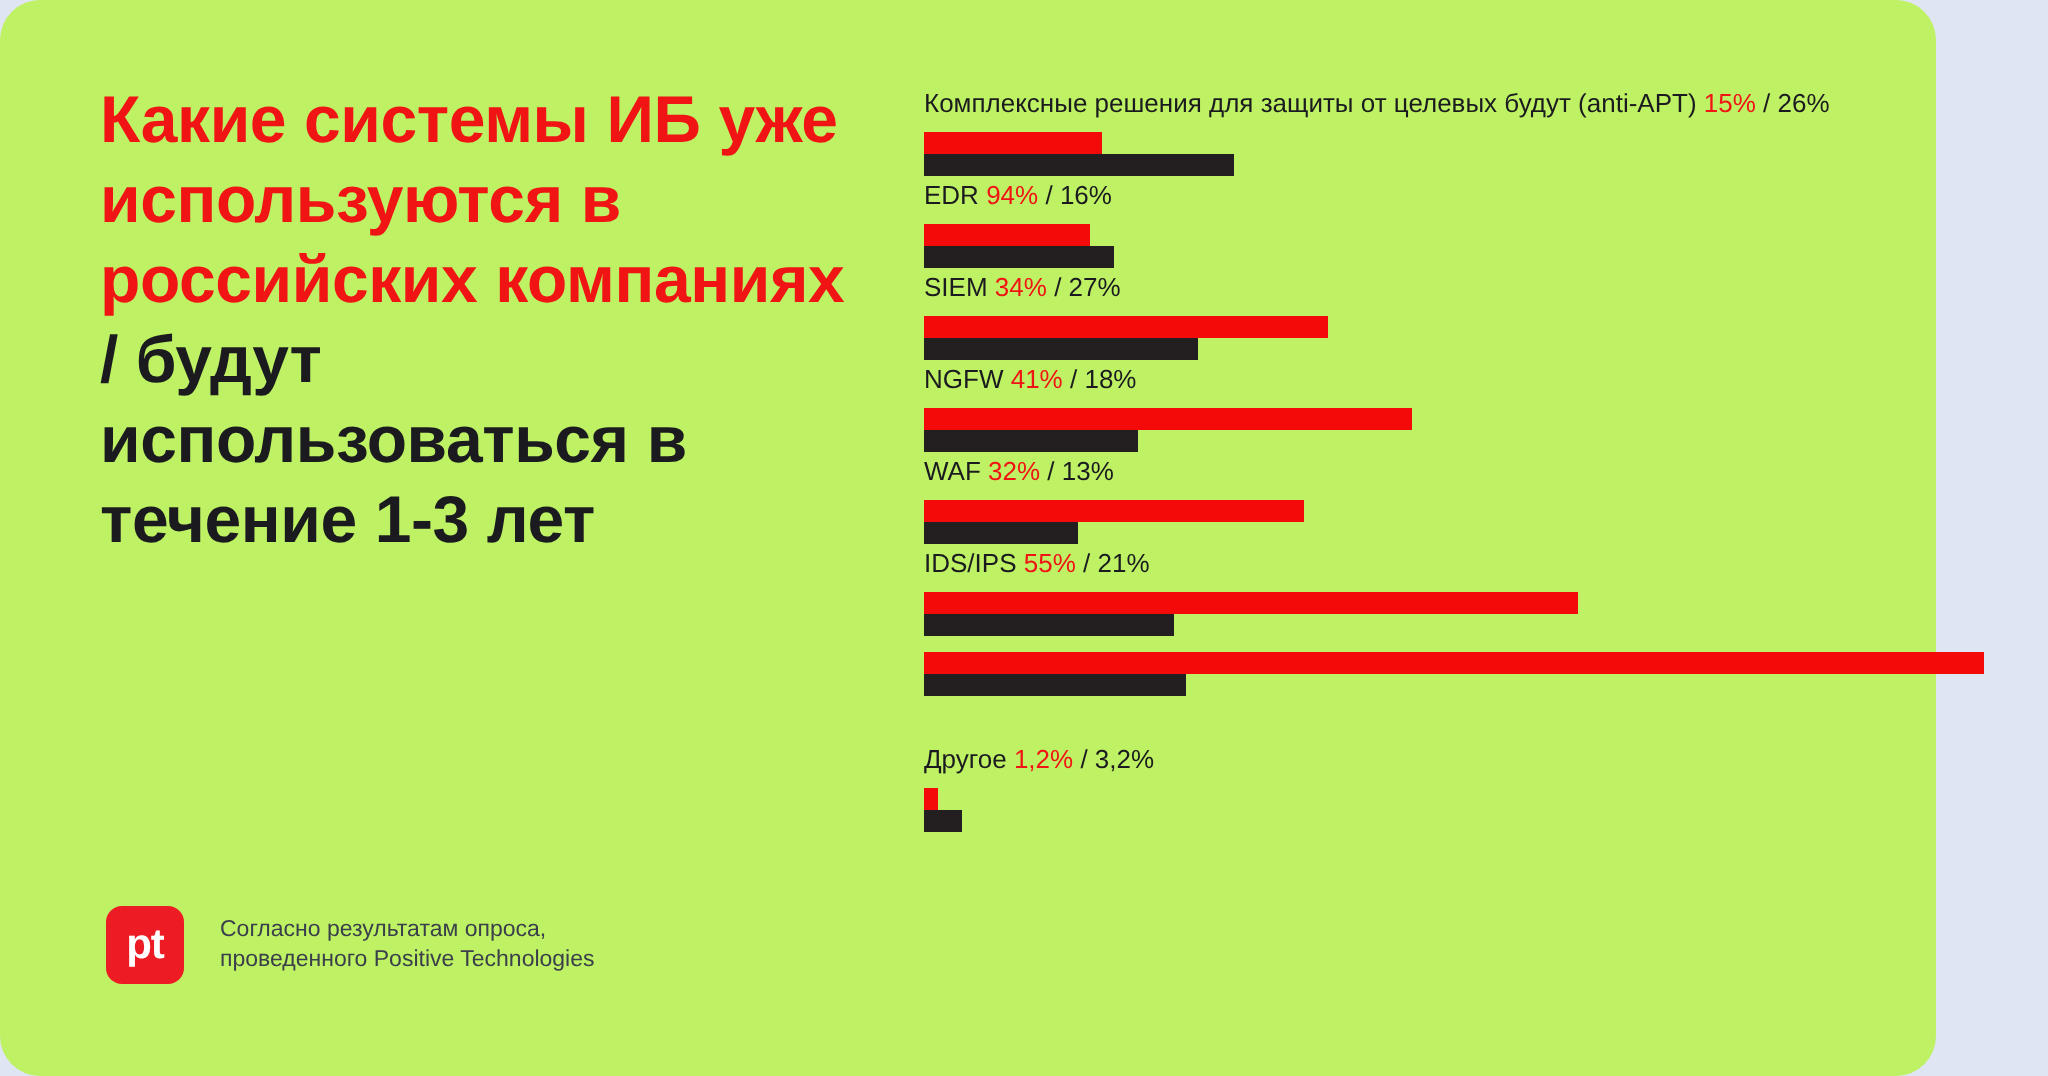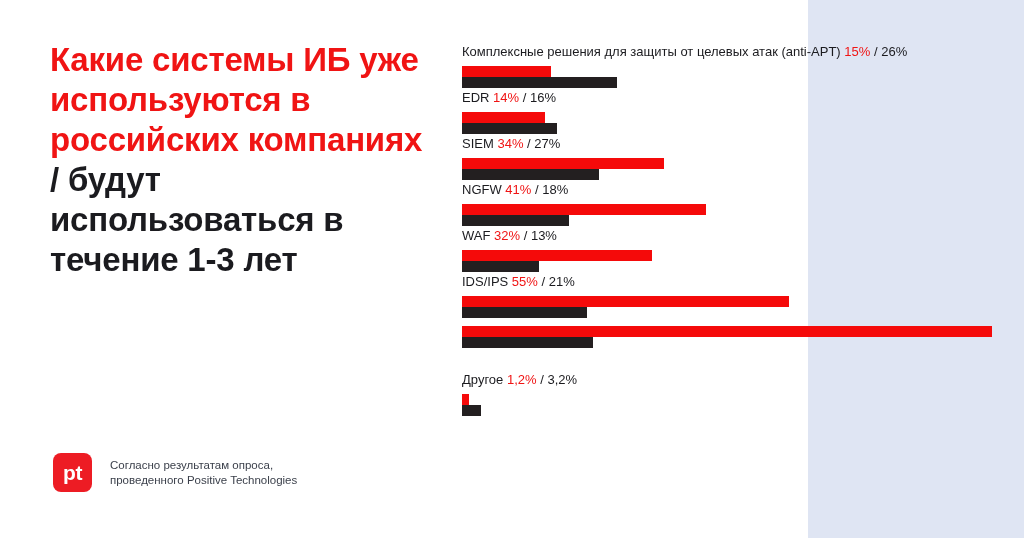--- a/index.html
+++ b/index.html
@@ -10,23 +10,24 @@
     width: 1024px;
     height: 538px;
     background: #dfe5f3;
     font-family: "Liberation Sans", sans-serif;
     overflow: hidden;
     position: relative;
   }
 
   #stage {
     position: relative;
-    width: 808px;
+    width: 968px;
     height: 538px;
-    background: #ffffff;
+    background: #bef264;
+    border-radius: 20px;
   }
 
   
   #left-panel {
     position: absolute;
     left: 50px;
     top: 40px;
     width: 380px;
   }
 
@@ -123,28 +124,28 @@
   <div id="footer">
     <div id="pt-logo">
       <span class="pt-mark">pt</span>
     </div>
     <div id="footer-text">Согласно результатам опроса,
 проведенного Positive Technologies</div>
   </div>
 
   <div id="chart">
       <div class="chart-row">
-        <div class="row-label"><span>Комплексные решения для защиты от целевых атак (anti-APT)</span><span> </span><span class="v-red">15%</span><span class="v-sep"> / </span><span class="v-dark">26%</span></div>
+        <div class="row-label"><span>Комплексные решения для защиты от целевых будут (anti-APT)</span><span> </span><span class="v-red">15%</span><span class="v-sep"> / </span><span class="v-dark">26%</span></div>
         <div class="bars">
           <span class="bar bar-current" style="width: 89.25px;"></span>
           <span class="bar bar-planned" style="width: 154.7px;"></span>
         </div>
       </div>
       <div class="chart-row">
-        <div class="row-label"><span>EDR </span><span> </span><span class="v-red">14%</span><span class="v-sep"> / </span><span class="v-dark">16%</span></div>
+        <div class="row-label"><span>EDR </span><span> </span><span class="v-red">94%</span><span class="v-sep"> / </span><span class="v-dark">16%</span></div>
         <div class="bars">
           <span class="bar bar-current" style="width: 83.3px;"></span>
           <span class="bar bar-planned" style="width: 95.2px;"></span>
         </div>
       </div>
       <div class="chart-row">
         <div class="row-label"><span>SIEM</span><span> </span><span class="v-red">34%</span><span class="v-sep"> / </span><span class="v-dark">27%</span></div>
         <div class="bars">
           <span class="bar bar-current" style="width: 202.3px;"></span>
           <span class="bar bar-planned" style="width: 136.85px;"></span>

